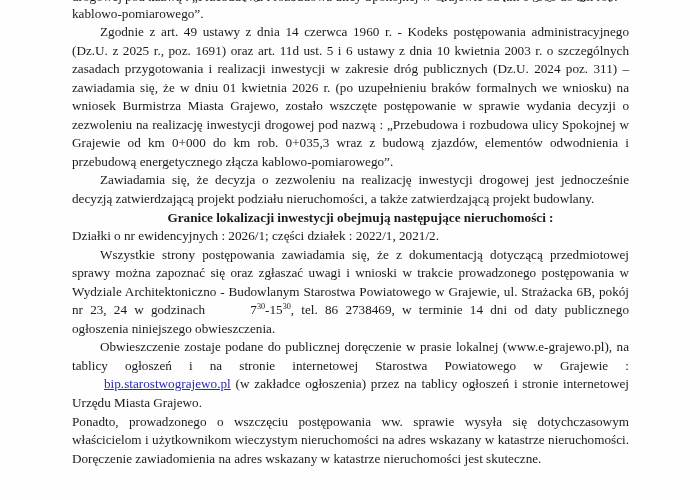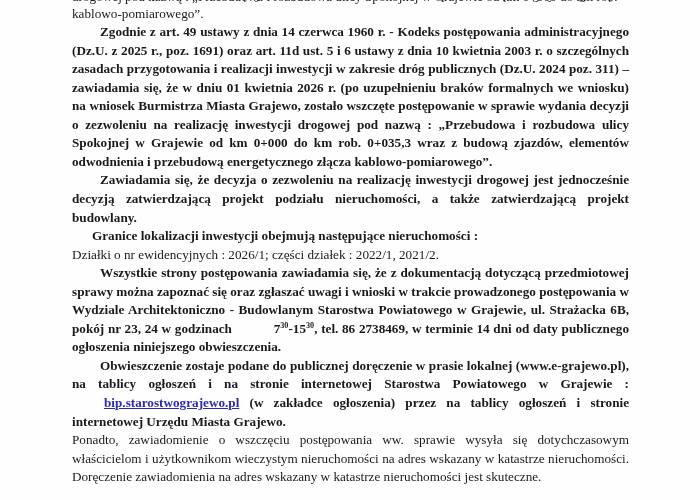--- a/index.html
+++ b/index.html
@@ -41,32 +41,31 @@
     padding: 0;
     text-align: justify;
     text-justify: inter-word;
     -webkit-hyphens: none;
     hyphens: none;
   }
 
   
   p.para.indent {
     text-indent: 28px;
-    font-weight: bold;
   }
   p.noindent {
     text-indent: 0;
   }
 
   .headline {
     margin: 0;
     padding: 0;
     font-weight: bold;
     text-indent: 20px;
-    text-align: left;
+    text-align: center;
     font-size: 13.2px;
     line-height: 18.55px;
   }
 
   a.doclink,
   .doclink {
     color: #2b2bb0;
     text-decoration: underline;
     margin-left: 32px;
   }
@@ -126,19 +125,19 @@
     <p class="para indent">Zawiadamia się, że decyzja o zezwoleniu na realizację inwestycji drogowej jest jednocześnie decyzją zatwierdzającą projekt podziału nieruchomości, a także zatwierdzającą projekt budowlany.</p>
 
     <p class="headline">Granice lokalizacji inwestycji obejmują następujące nieruchomości :</p>
 
     <p class="para noindent">Działki o nr ewidencyjnych : 2026/1; części działek : 2022/1, 2021/2.</p>
 
     <p class="para indent"><span>Wszystkie strony postępowania zawiadamia się,  że z dokumentacją dotyczącą przedmiotowej sprawy można zapoznać się oraz zgłaszać uwagi i wnioski w trakcie prowadzonego postępowania w Wydziale Architektoniczno - Budowlanym Starostwa Powiatowego w Grajewie, ul. Strażacka 6B, pokój nr 23, 24 w godzinach </span><span class="nowrapline"><span>7</span><sup class="t">30</sup><span>-</span><span>15</span><sup class="t">30</sup></span><span>,  tel. 86 2738469, w terminie 14 dni od daty publicznego ogłoszenia niniejszego obwieszczenia.</span></p>
 
     <p class="para indent"><span>Obwieszczenie zostaje podane do publicznej doręczenie w prasie lokalnej (www.e-grajewo.pl), na tablicy ogłoszeń i na stronie internetowej Starostwa Powiatowego w Grajewie : </span><a class="doclink" href="#">bip.starostwograjewo.pl</a><span> (w zakładce ogłoszenia) przez na tablicy ogłoszeń i stronie internetowej Urzędu Miasta Grajewo.</span></p>
 
-    <p class="para noindent">Ponadto, zawiadomienie o wszczęciu postępowania ww. sprawie wysyła się dotychczasowym właścicielom i użytkownikom wieczystym nieruchomości na adres wskazany w katastrze nieruchomości. Doręczenie zawiadomienia na adres wskazany w katastrze nieruchomości jest skuteczne.</p>
+    <p class="para noindent">Ponadto, prowadzonego o wszczęciu postępowania ww. sprawie wysyła się dotychczasowym właścicielom i użytkownikom wieczystym nieruchomości na adres wskazany w katastrze nieruchomości. Doręczenie zawiadomienia na adres wskazany w katastrze nieruchomości jest skuteczne.</p>
 
 
   </div>
 
   <div id="grain"></div>
 </div>
 
 </body></html>

